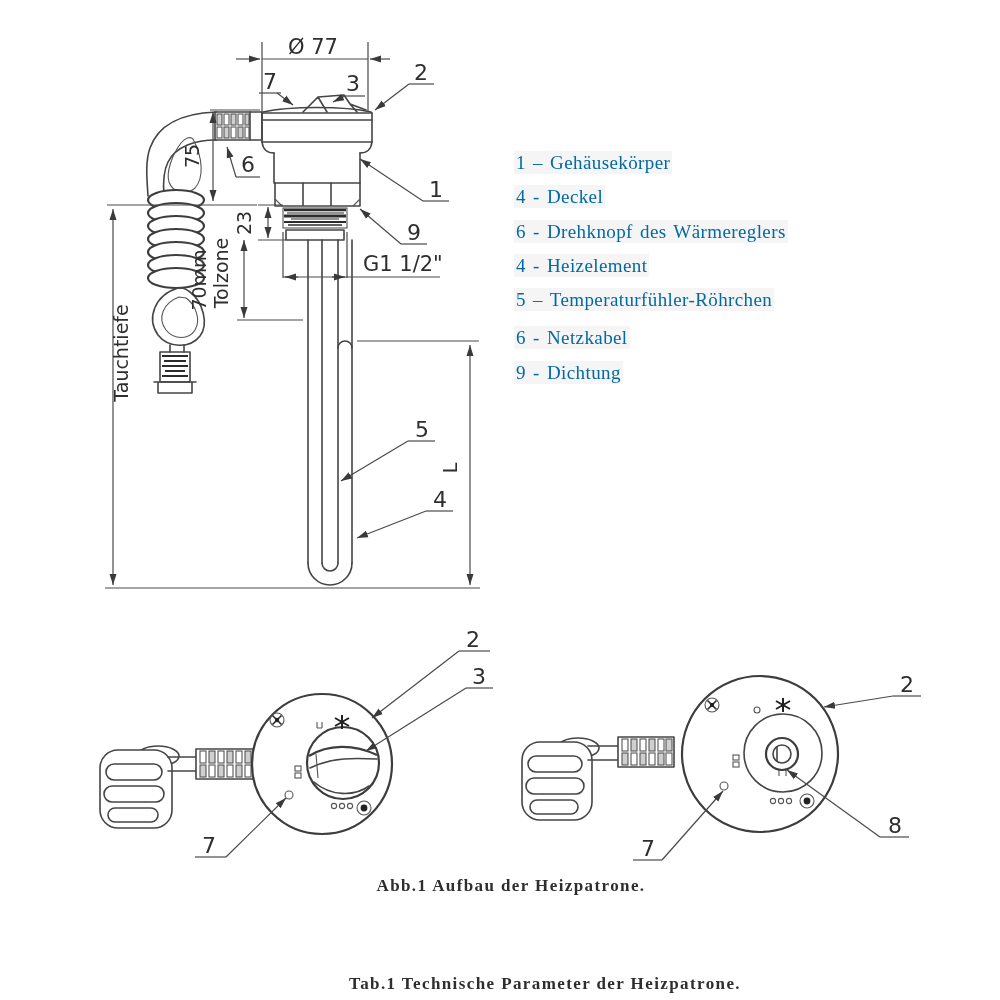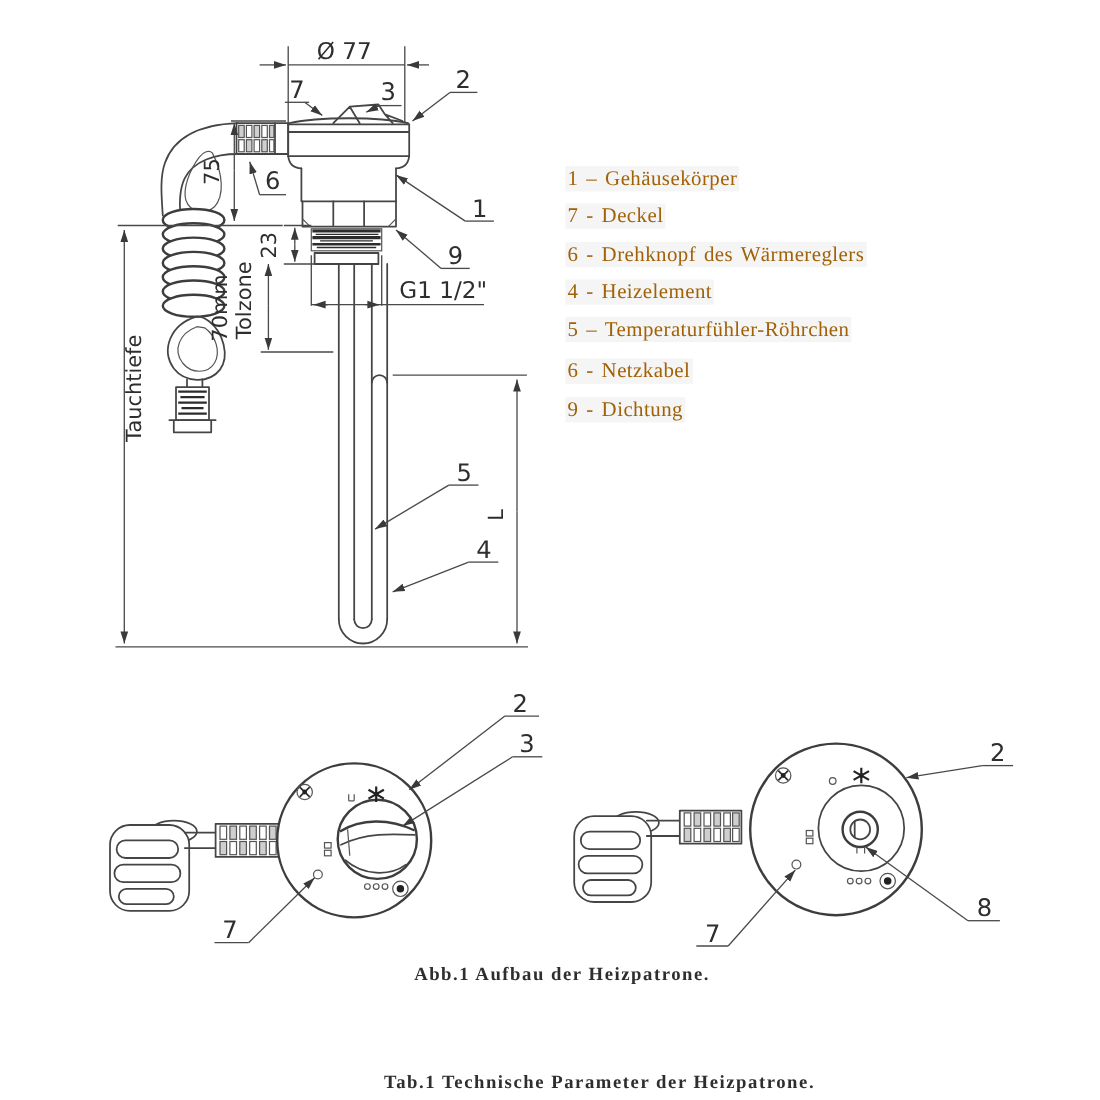--- a/index.html
+++ b/index.html
@@ -10,21 +10,21 @@
   .thk{stroke:#3d3d3d;stroke-width:2.2;fill:none;}
   .thin{stroke:#555;stroke-width:1.1;fill:none;}
   .dim{stroke:#4a4a4a;stroke-width:1.2;fill:none;}
   .dark{stroke:#2c2c2c;fill:none;}
   .fillw{fill:#ffffff;}
   text{fill:#2e2e2e;}
   .dimtxt{font-family:"DejaVu Sans","Liberation Sans",sans-serif;font-size:21px;}
   .callout{font-family:"DejaVu Sans","Liberation Sans",sans-serif;font-size:22px;}
   .vtext{font-family:"DejaVu Sans","Liberation Sans",sans-serif;font-size:19px;}
   .cap{font-size:17px;font-weight:bold;letter-spacing:1.4px;}
-  #legend{position:absolute;left:514px;top:150px;width:420px;color:#a16207;
+  #legend{position:absolute;left:514px;top:150px;width:420px;color:#0369a1;
           font-size:19px;letter-spacing:0.4px;word-spacing:2px;}
   .legend-row{height:34.3px;line-height:26px;white-space:nowrap;}
   .legend-row:nth-child(6){margin-top:4px;}
   .legend-row span{background:#f5f5f5;padding:1px 2px;}
 </style>
 </head>
 <body>
 
 <div id="page">
 
@@ -342,21 +342,21 @@
           <path class="dim" d="M662,860 L723,791" marker-end="url(#arr)"></path>
     </g>
   </g>
 
   <text class="cap" x="511" y="891" text-anchor="middle">Abb.1 Aufbau der Heizpatrone.</text>
   <text class="cap" x="545" y="989" text-anchor="middle">Tab.1 Technische Parameter der Heizpatrone.</text>
 </svg>
 
 <div id="legend">
   <div class="legend-row"><span>1 – Gehäusekörper</span></div>
-  <div class="legend-row"><span>7 - Deckel</span></div>
+  <div class="legend-row"><span>4 - Deckel</span></div>
   <div class="legend-row"><span>6 - Drehknopf des Wärmereglers</span></div>
   <div class="legend-row"><span>4 - Heizelement</span></div>
   <div class="legend-row"><span>5 – Temperaturfühler-Röhrchen</span></div>
   <div class="legend-row"><span>6 - Netzkabel</span></div>
   <div class="legend-row"><span>9 - Dichtung</span></div>
 </div>
 
 </div>
 
 </body></html>

